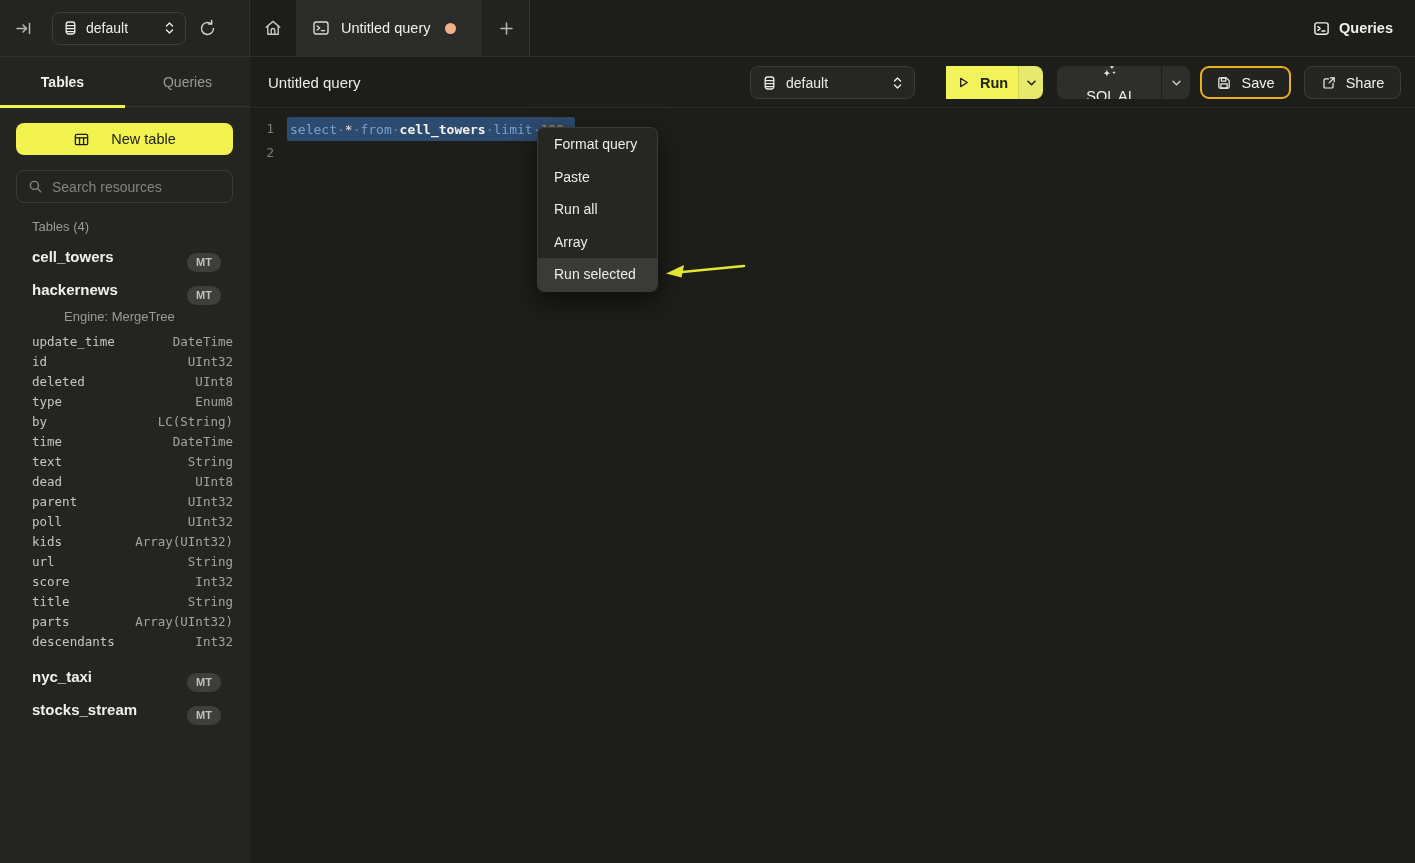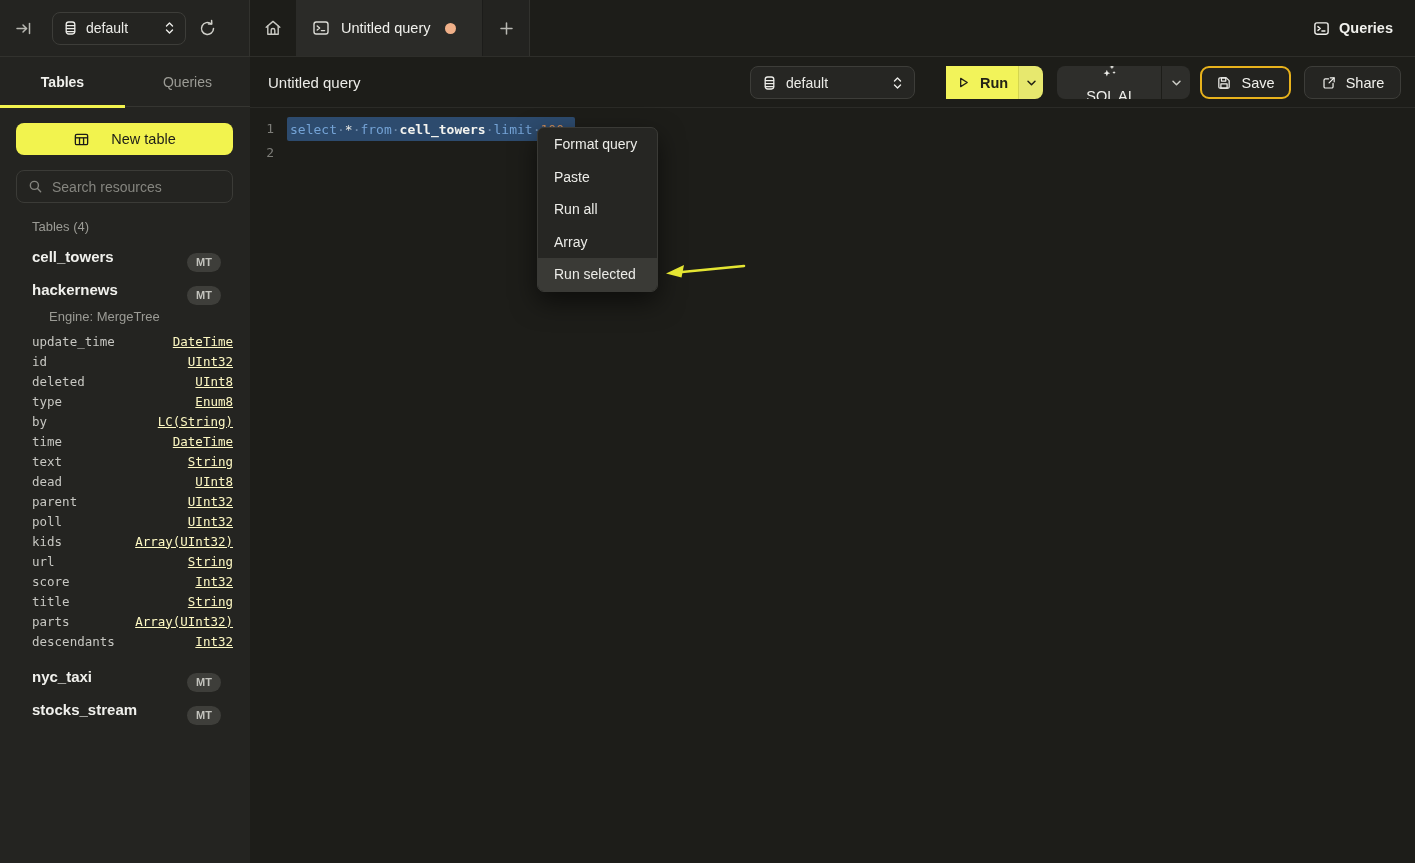--- a/index.html
+++ b/index.html
@@ -40,25 +40,25 @@
     display:flex; align-items:center; justify-content:center; gap:21px; cursor:pointer; }
   .search-box{ position:absolute; left:16px; top:113px; width:217px; height:33px; border:1px solid #3b3b37; border-radius:8px;
     display:flex; align-items:center; padding:0 11px; gap:9px; color:#85857f; }
   .search-box input{ background:transparent; border:none; outline:none; color:#d9d9d3; font-size:14px; width:100%; font-family:inherit; }
   .search-box input::placeholder{ color:#85857f; }
   .section-label{ position:absolute; left:32px; top:162px; font-size:13px; color:#9b9b95; }
   .table-list{ position:absolute; left:0; top:183px; width:250px; }
   .table-row{ height:33px; display:flex; align-items:center; padding:0 29px 0 32px; cursor:pointer; }
   .table-row .t-name{ flex:1; font-size:15px; font-weight:600; color:#f0f0ec; }
   .badge{ background:#3e3e3a; color:#c2c2bc; font-size:11px; font-weight:600; border-radius:11px; padding:4px 9px; line-height:1;margin-top:12px; }
-  .engine-line{ height:25px; line-height:22px; padding-left:49px; font-size:13px; color:#9b9b95; }
+  .engine-line{ height:25px; line-height:22px; padding-left:49px; font-size:13px; color:#9b9b95;margin-left:15px; }
   .col-row{ height:20px; display:flex; align-items:center; padding:0 17px 0 32px;
     font-family:"DejaVu Sans Mono", monospace; font-size:12.5px; }
   .col-row .c-name{ flex:1; color:#c7c7c2; }
-  .col-row .c-type{ color:#fef9c3;text-decoration:underline; }
+  .col-row .c-type{ color:#a3a3a3; }
   .list-spacer{ height:9px; }
 
   
   .main{ position:absolute; left:250px; top:57px; width:1165px; height:806px; background:#1d1d19; }
   .main-header{ position:relative; height:51px; border-bottom:1px solid #2b2b27; }
   .page-title{ position:absolute; left:18px; top:0; line-height:51px; font-size:15px; color:#ecece8; }
   .tb{ position:absolute; top:9px; height:33px; }
   .tb-dbselect{ left:500px; width:165px; display:flex; align-items:center; gap:9px; border:1px solid #3d3d39;
     border-radius:8px; background:#26262[REPLACE]; padding:0 11px; font-size:14px; color:#ecece8; cursor:pointer; }
   .run-btn{ left:680px; width:113px; display:flex; border-radius:8px; overflow:hidden; cursor:pointer;padding-left:16px; }

